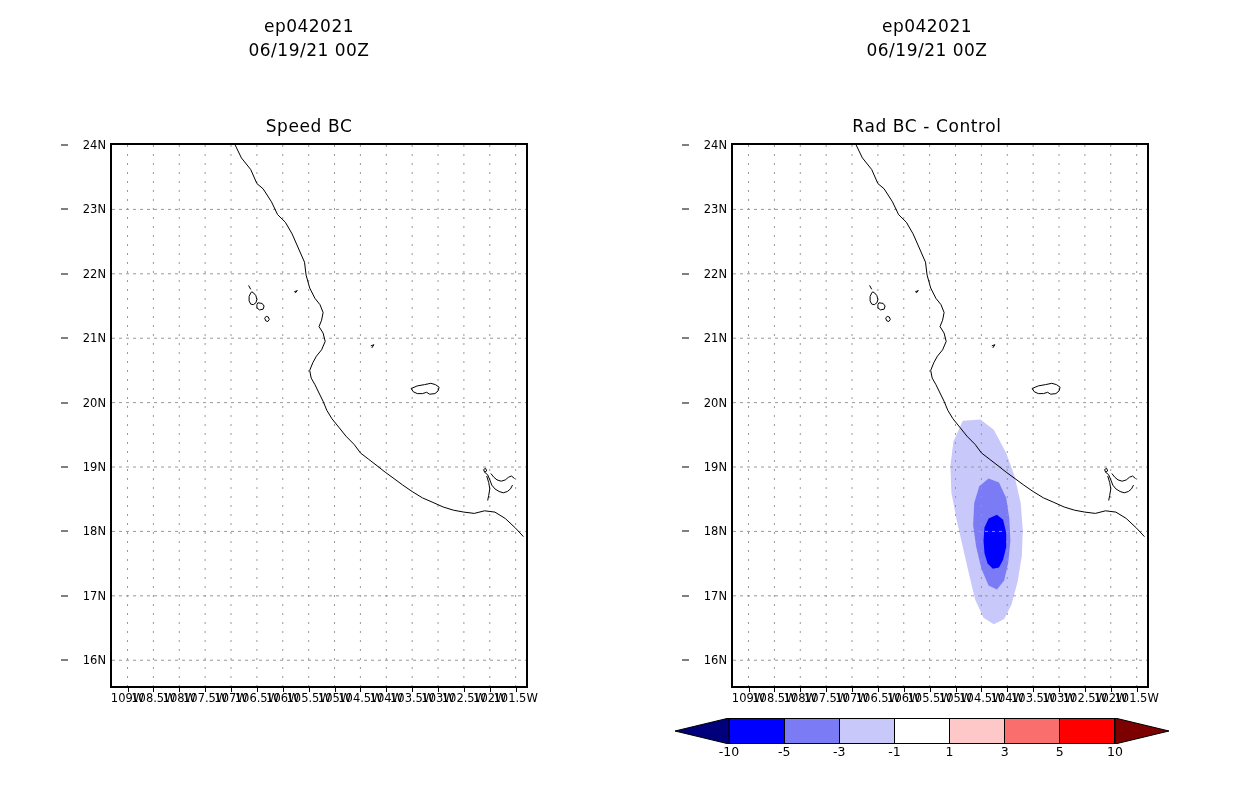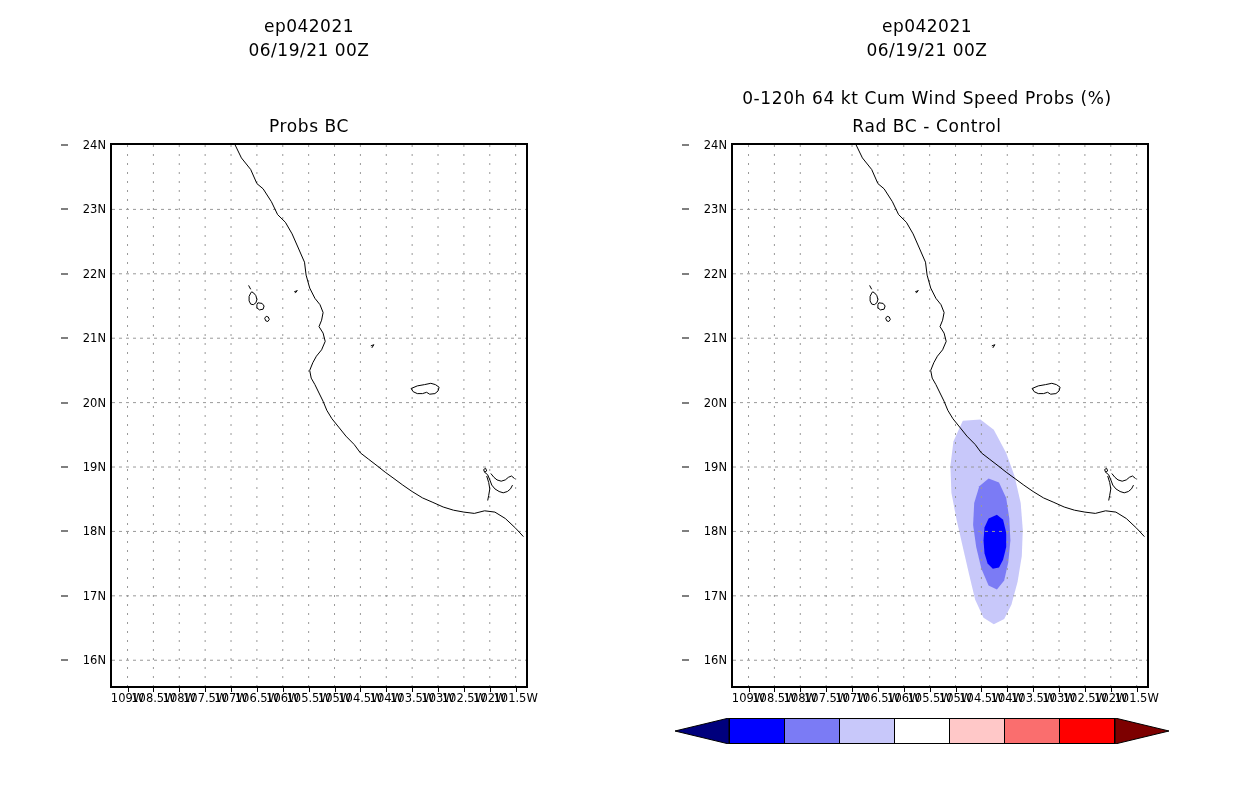--- a/index.html
+++ b/index.html
@@ -53,21 +53,21 @@
   .cbar-ticks{position:absolute;left:54px;top:27px;width:386px;height:18px;}
   .cbar-tick{position:absolute;top:0;font-size:12.5px;line-height:14px;
              transform:translateX(-50%);white-space:nowrap;}
 </style>
 </head>
 <body>
 
 <div class="panel panel-left">
   <div class="titles t-storm">ep042021</div>
   <div class="titles t-date">06/19/21 00Z</div>
-  <div class="titles t-sub">Probs BC</div>
+  <div class="titles t-sub">Speed BC</div>
 
   <div class="map-wrap" style="left:110px;top:143px;">
     <div class="map-frame">
       <svg class="grid-layer" viewBox="0 0 414 541" preserveAspectRatio="none">
           <line x1="0" x2="414" y1="64.4047619047619" y2="64.4047619047619" stroke="#999999" stroke-width="1" stroke-dasharray="3 4"></line>
           <line x1="0" x2="414" y1="128.8095238095238" y2="128.8095238095238" stroke="#999999" stroke-width="1" stroke-dasharray="3 4"></line>
           <line x1="0" x2="414" y1="193.21428571428572" y2="193.21428571428572" stroke="#999999" stroke-width="1" stroke-dasharray="3 4"></line>
           <line x1="0" x2="414" y1="257.6190476190476" y2="257.6190476190476" stroke="#999999" stroke-width="1" stroke-dasharray="3 4"></line>
           <line x1="0" x2="414" y1="322.0238095238095" y2="322.0238095238095" stroke="#999999" stroke-width="1" stroke-dasharray="3 4"></line>
           <line x1="0" x2="414" y1="386.42857142857144" y2="386.42857142857144" stroke="#999999" stroke-width="1" stroke-dasharray="3 4"></line>
@@ -158,21 +158,20 @@
         <div class="xtick" style="left: 379.775px;"></div>
         <div class="xlab" style="left: 405.65px;">101.5W</div>
         <div class="xtick" style="left: 405.65px;"></div>
       </div>
   </div>
 </div>
 
 <div class="panel panel-right">
   <div class="titles t-storm">ep042021</div>
   <div class="titles t-date">06/19/21 00Z</div>
-  <div class="titles t-main">0-120h 64 kt Cum Wind Speed Probs (%)</div>
   <div class="titles t-sub">Rad BC - Control</div>
 
   <div class="map-wrap" style="left:113px;top:143px;">
     <div class="map-frame">
       <svg class="shade-layer" viewBox="0 0 414 541" preserveAspectRatio="none">
           <path d="M229.8 275.7 L247.4 274.4 L260.8 284.7 L273.2 307.9 L281.5 331.0 L287.7 358.1 L289.8 385.1 L288.8 410.9 L284.6 436.7 L278.4 459.8 L271.2 474.0 L260.8 479.2 L250.5 472.7 L242.2 454.7 L236.0 428.9 L229.8 401.9 L223.6 374.8 L218.4 347.8 L217.4 320.7 L220.5 296.3 L229.8 275.7 Z" fill="#c8c8fa" stroke="none"></path>
           <path d="M255.6 333.6 L266.0 337.5 L273.2 352.9 L276.3 373.5 L277.4 395.4 L275.3 417.3 L271.2 435.4 L263.9 444.4 L255.6 440.5 L248.4 423.8 L243.2 401.9 L240.1 380.0 L241.2 358.1 L246.3 341.3 L255.6 333.6 Z" fill="#7b7bf5" stroke="none"></path>
           <path d="M263.9 369.7 L270.1 374.8 L273.2 387.7 L273.2 401.9 L270.1 414.8 L266.0 422.5 L259.8 423.8 L254.6 418.6 L251.5 408.3 L250.5 395.4 L251.5 382.6 L255.6 373.5 L263.9 369.7 Z" fill="#0000ff" stroke="none"></path>
         </svg>
       <svg class="grid-layer" viewBox="0 0 414 541" preserveAspectRatio="none">
@@ -282,13 +281,23 @@
       <div class="cbar-seg" style="background: rgb(123, 123, 245);"></div>
       <div class="cbar-seg" style="background: rgb(200, 200, 250);"></div>
       <div class="cbar-seg" style="background: rgb(255, 255, 255);"></div>
       <div class="cbar-seg" style="background: rgb(255, 200, 200);"></div>
       <div class="cbar-seg" style="background: rgb(250, 110, 110);"></div>
       <div class="cbar-seg" style="background: rgb(255, 0, 0);"></div>
     </div>
   <svg class="cbar-arrow-r" viewBox="0 0 54 26" preserveAspectRatio="none">
     <polygon id="cb-arrow-r" points="54,13 0,0 0,26" stroke="#000" stroke-width="1" fill="#7d0000"></polygon>
   </svg>
+  <div class="cbar-ticks">
+      <div class="cbar-tick" style="left: 0px;">-10</div>
+      <div class="cbar-tick" style="left: 55.1429px;">-5</div>
+      <div class="cbar-tick" style="left: 110.286px;">-3</div>
+      <div class="cbar-tick" style="left: 165.429px;">-1</div>
+      <div class="cbar-tick" style="left: 220.571px;">1</div>
+      <div class="cbar-tick" style="left: 275.714px;">3</div>
+      <div class="cbar-tick" style="left: 330.857px;">5</div>
+      <div class="cbar-tick" style="left: 386px;">10</div>
+    </div>
 </div>
 
 </body></html>

